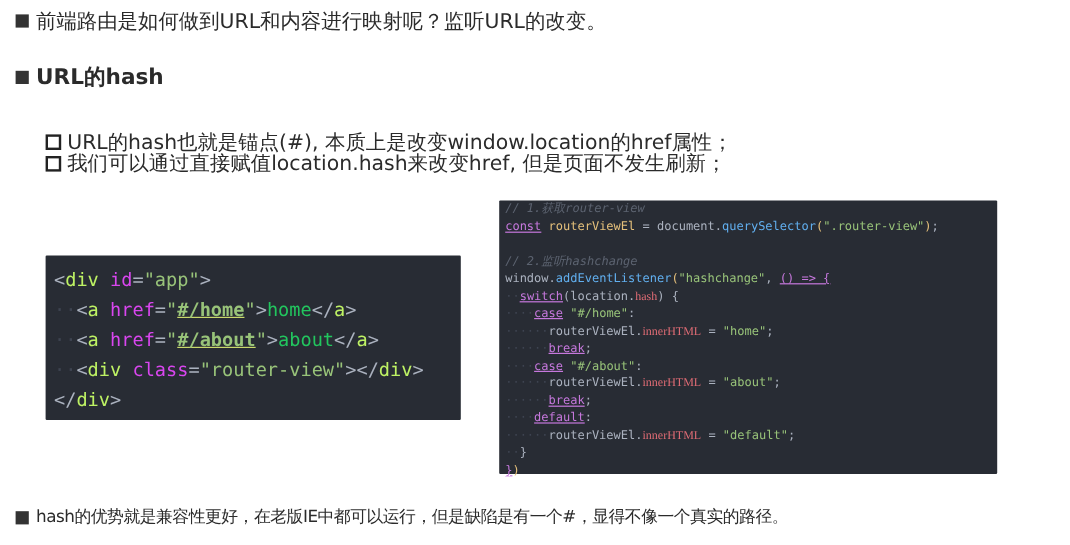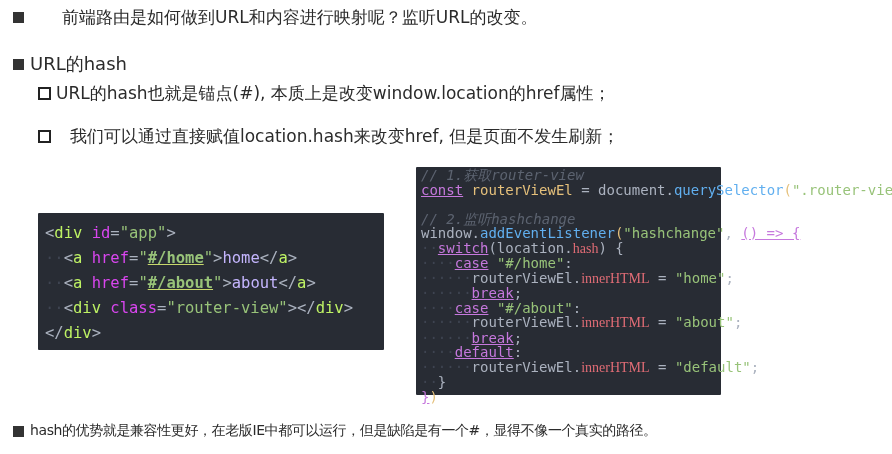--- a/index.html
+++ b/index.html
@@ -1,54 +1,54 @@
 <!DOCTYPE html>
 <html><head>
 <meta charset="utf-8">
 <style>
   html, body { margin:0; padding:0; background:#ffffff; }
   body { width:892px; height:454px; position:relative; overflow:hidden;
          font-family:"DejaVu Sans","Liberation Sans",sans-serif; color:#2b2b2b; }
   .line { position:absolute; white-space:nowrap; display:flex; align-items:center; }
   .bullet-filled { display:inline-block; width:11px; height:11px; background:#333; margin-right:6px; }
   .bullet-hollow { display:inline-block; width:9px; height:9px; border:2px solid #222; margin-right:5px; box-sizing:content-box; }
-  .t1 { font-size:17px;gap:32px; }
-  .t-bold { font-size:18px; font-weight:normal; }
+  .t1 { font-size:17px; }
+  .t-bold { font-size:18px; font-weight:bold; }
   .t2 { font-size:17px; }
   .t3 { font-size:14px; letter-spacing:-0.4px; }
 
   .code { position:absolute; background:#282c34; border-radius:1px;
           font-family:"DejaVu Sans Mono","Liberation Mono",monospace; white-space:pre; }
   .code1 { left:38px; top:213px; width:346px; height:137px; font-size:15.5px; line-height:25px; padding:8px 0 0 7px; box-sizing:border-box; }
-  .code2 { left:416px; top:167px; width:305px; height:228px; font-size:14px; line-height:14.5px; padding:1px 0 0 5px; box-sizing:border-box; }
+  .code2 { left:416px; top:167px; width:415px; height:228px; font-size:10px; line-height:14.5px; padding:1px 0 0 5px; box-sizing:border-box; }
   .tag { color:#bef264; } .punc { color:#abb2bf; } .attr { color:#d946ef; }
-  .str { color:#98c379; } .txt { color:#c4b5fd; } .u { text-decoration:underline; text-decoration-color:#c8d86b;font-weight:bold; }
+  .str { color:#98c379; } .txt { color:#22c55e; } .u { text-decoration:underline; text-decoration-color:#c8d86b;font-weight:bold; }
   .cm { color:#5c6370; font-style:italic; } .kw { color:#c678dd;text-decoration:underline; } .var { color:#e5c07b; }
   .fn { color:#61afef; } .prop { color:#e06c75;font-family:Liberation Serif, serif; } .plain { color:#abb2bf; } .brace { color:#e5c07b; }
   .guide { color:#3e4451; }
 </style>
 </head>
 <body>
 
 <div class="line t1" style="left:13px;top:6px;">
   <span class="bullet-filled"></span>
   <span>前端路由是如何做到URL和内容进行映射呢？监听URL的改变。</span>
 </div>
 
 <div class="line t-bold" style="left:13px;top:52px;">
   <span class="bullet-filled"></span>
   <span>URL的hash</span>
 </div>
 
-<div class="line t2" style="left:38px;top:82px;">
+<div class="line t2" style="left:38px;top:107px;">
   <span class="bullet-hollow"></span>
   <span>URL的hash也就是锚点(#), 本质上是改变window.location的href属性；</span>
 </div>
 
-<div class="line t2" style="left:38px;top:125px;gap:14px;">
+<div class="line t2" style="left:38px;top:125px;">
   <span class="bullet-hollow"></span>
   <span>我们可以通过直接赋值location.hash来改变href, 但是页面不发生刷新；</span>
 </div>
 
 <div class="code code1"><div><span class="punc">&lt;</span><span class="tag">div</span> <span class="attr">id</span><span class="punc">=</span><span class="str">"app"</span><span class="punc">&gt;</span></div><div><span class="guide">··</span><span class="punc">&lt;</span><span class="tag">a</span> <span class="attr">href</span><span class="punc">=</span><span class="str">"<span class="u">#/home</span>"</span><span class="punc">&gt;</span><span class="txt">home</span><span class="punc">&lt;/</span><span class="tag">a</span><span class="punc">&gt;</span></div><div><span class="guide">··</span><span class="punc">&lt;</span><span class="tag">a</span> <span class="attr">href</span><span class="punc">=</span><span class="str">"<span class="u">#/about</span>"</span><span class="punc">&gt;</span><span class="txt">about</span><span class="punc">&lt;/</span><span class="tag">a</span><span class="punc">&gt;</span></div><div><span class="guide">··</span><span class="punc">&lt;</span><span class="tag">div</span> <span class="attr">class</span><span class="punc">=</span><span class="str">"router-view"</span><span class="punc">&gt;&lt;/</span><span class="tag">div</span><span class="punc">&gt;</span></div><div><span class="punc">&lt;/</span><span class="tag">div</span><span class="punc">&gt;</span></div></div>
 
 <div class="code code2"><div><span class="cm">// 1.获取router-view</span></div><div><span class="kw">const</span> <span class="var">routerViewEl</span> <span class="plain">=</span> <span class="plain">document.</span><span class="fn">querySelector</span><span class="brace">(</span><span class="str">".router-view"</span><span class="brace">)</span><span class="plain">;</span></div><div> </div><div><span class="cm">// 2.监听hashchange</span></div><div><span class="plain">window.</span><span class="fn">addEventListener</span><span class="brace">(</span><span class="str">"hashchange"</span><span class="plain">, </span><span class="kw">() =&gt; {</span></div><div><span class="guide">··</span><span class="kw">switch</span><span class="plain">(location.</span><span class="prop">hash</span><span class="plain">) {</span></div><div><span class="guide">····</span><span class="kw">case</span> <span class="str">"#/home"</span><span class="plain">:</span></div><div><span class="guide">······</span><span class="plain">routerViewEl.</span><span class="prop">innerHTML</span> <span class="plain">=</span> <span class="str">"home"</span><span class="plain">;</span></div><div><span class="guide">······</span><span class="kw">break</span><span class="plain">;</span></div><div><span class="guide">····</span><span class="kw">case</span> <span class="str">"#/about"</span><span class="plain">:</span></div><div><span class="guide">······</span><span class="plain">routerViewEl.</span><span class="prop">innerHTML</span> <span class="plain">=</span> <span class="str">"about"</span><span class="plain">;</span></div><div><span class="guide">······</span><span class="kw">break</span><span class="plain">;</span></div><div><span class="guide">····</span><span class="kw">default</span><span class="plain">:</span></div><div><span class="guide">······</span><span class="plain">routerViewEl.</span><span class="prop">innerHTML</span> <span class="plain">=</span> <span class="str">"default"</span><span class="plain">;</span></div><div><span class="guide">··</span><span class="plain">}</span></div><div><span class="kw">}</span><span class="brace">)</span></div></div>
 
 <div class="line t3" style="left:13px;top:422px;">
   <span class="bullet-filled"></span>

